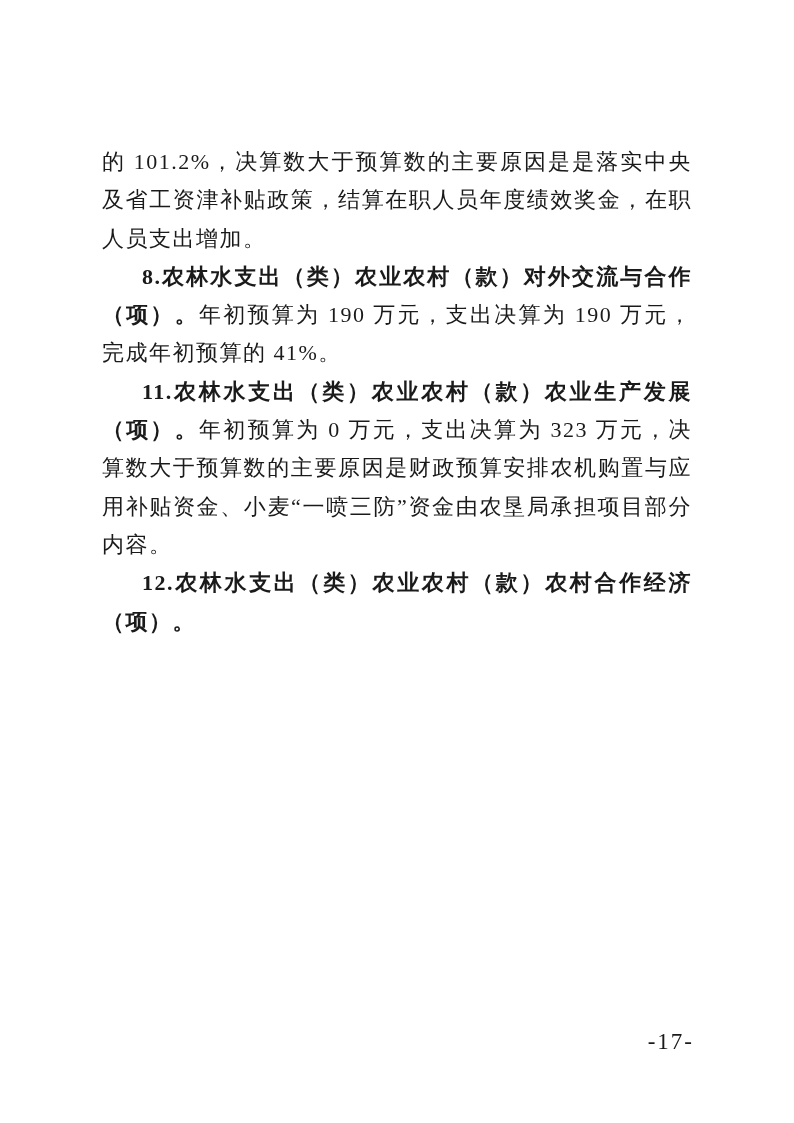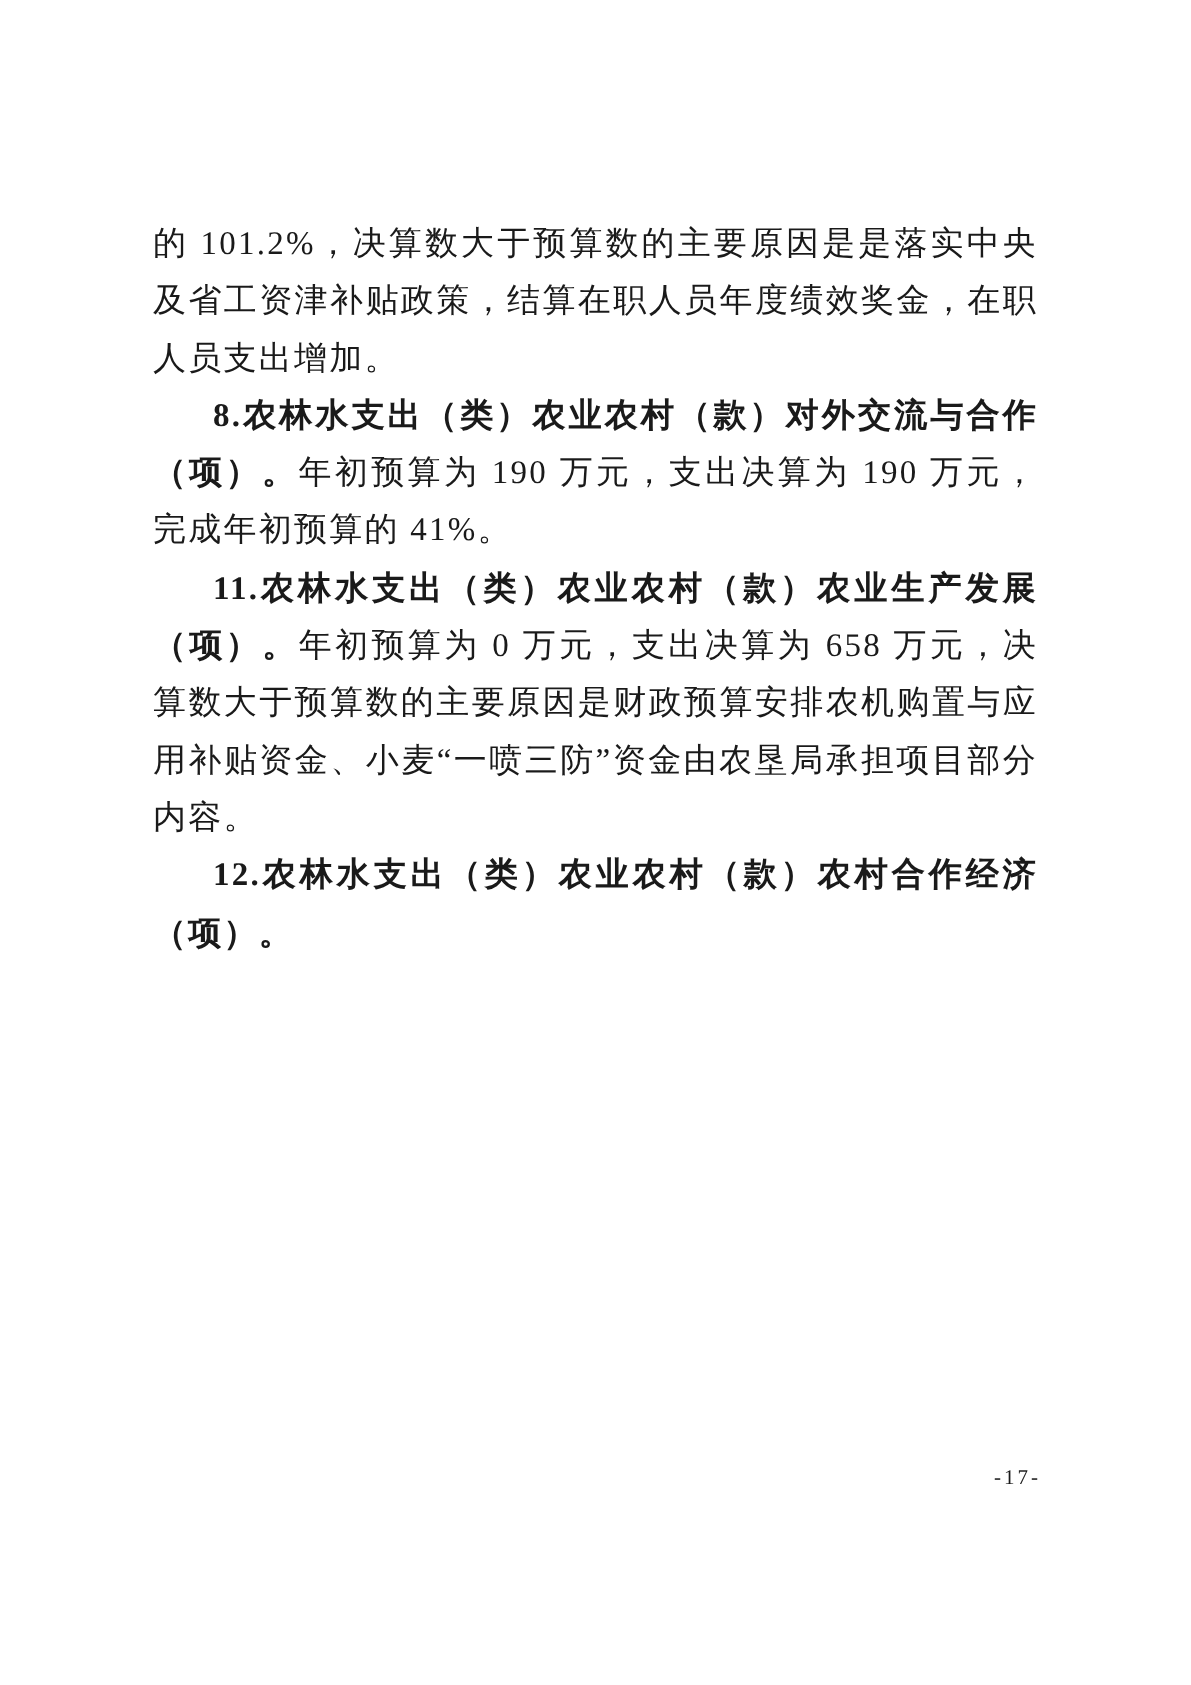--- a/index.html
+++ b/index.html
@@ -33,41 +33,41 @@
     word-break: break-all;
   }
   p.para.indent {
     text-indent: 40px;
   }
   p.para .head {
     font-weight: 700;
   }
   .page-number {
     position: absolute;
-    top: 978px;
+    top: 1029px;
     right: 100px;
-    font-size: 14px;
+    font-size: 23px;
     letter-spacing: 2px;
     color: #1a1a1a;
     font-family: "Liberation Serif", "DejaVu Serif", serif;
   }
 </style>
 </head>
 <body>
 
 <div class="page">
   <div class="textblock">
 
     <p class="para"><span>的 101.2%，决算数大于预算数的主要原因是是落实中央及省工资津补贴政策，结算在职人员年度绩效奖金，在职人员支出增加。</span></p>
 
 
     <p class="para indent"><span class="head">8.农林水支出（类）农业农村（款）对外交流与合作（项）。</span><span>年初预算为 190 万元，支出决算为 190 万元，完成年初预算的 41%。</span></p>
 
 
 
-    <p class="para indent"><span class="head">11.农林水支出（类）农业农村（款）农业生产发展（项）。</span><span>年初预算为 0 万元，支出决算为 658 万元，决算数大于预算数的主要原因是财政预算安排农机购置与应用补贴资金、小麦“一喷三防”资金由农垦局承担项目部分内容。</span></p>
+    <p class="para indent"><span class="head">11.农林水支出（类）农业农村（款）农业生产发展（项）。</span><span>年初预算为 0 万元，支出决算为 323 万元，决算数大于预算数的主要原因是财政预算安排农机购置与应用补贴资金、小麦“一喷三防”资金由农垦局承担项目部分内容。</span></p>
 
     <p class="para indent"><span class="head">12.农林水支出（类）农业农村（款）农村合作经济（项）。</span><span></span></p>
 
   </div>
 
   <div class="page-number">-17-</div>
 </div>
 
 </body></html>

